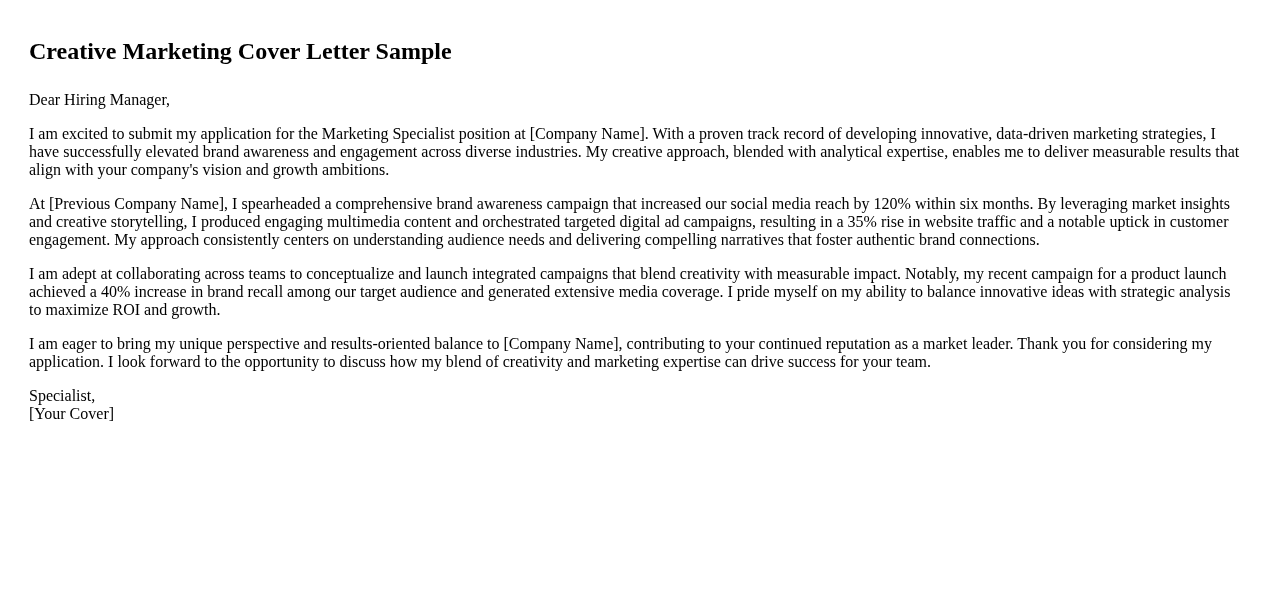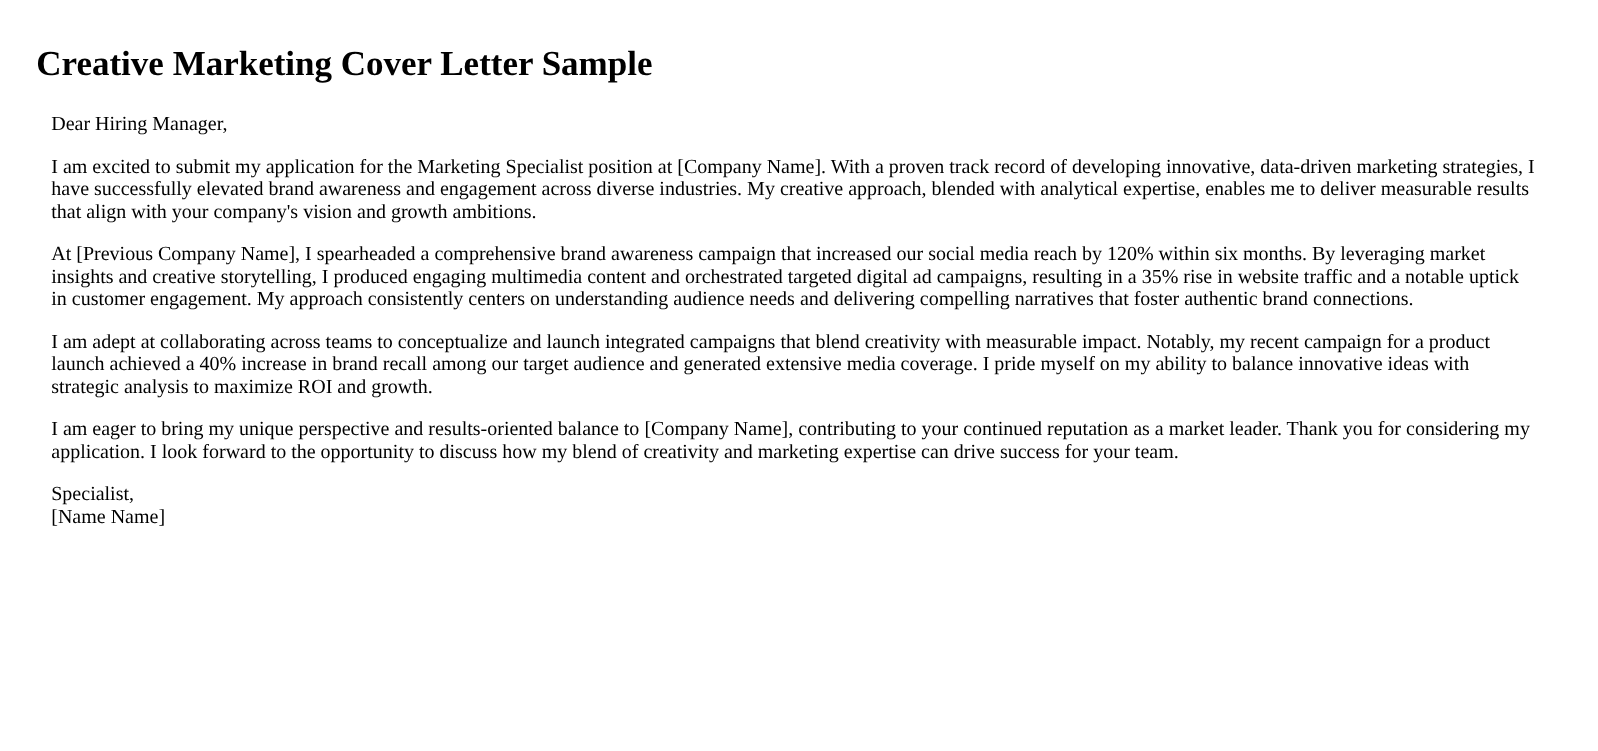--- a/index.html
+++ b/index.html
@@ -15,27 +15,27 @@
   }
   .page {
     width: 1278px;
     height: 601px;
     box-sizing: border-box;
     padding: 12px 35px 0 29px;
     background: #ffffff;
     overflow: hidden;
   }
   h1.doc-title {
-    font-size: 28px;
+    font-size: 24px;
     line-height: 37px;
     font-weight: bold;
     margin: 21px 0;
   }
   p.doc-paragraph {
-    margin: 16px 12px;
+    margin: 16px 0;
   }
   b { font-weight: normal; }
 </style>
 </head>
 <body>
 
 <div class="page">
 
   <h1 class="doc-title">Creative Marketing Cover Letter Sample</h1>
 
@@ -54,16 +54,16 @@
   <p class="doc-paragraph">
     <span>I am adept at collaborating across teams to conceptualize and launch integrated campaigns that blend creativity with measurable impact. Notably, my recent campaign for a product launch achieved a </span><b>40% increase in brand recall</b><span> among our target audience and generated extensive media coverage. I pride myself on my ability to balance innovative ideas with strategic analysis to maximize ROI and growth.</span>
   </p>
 
   <p class="doc-paragraph">
     <span>I am eager to bring my unique perspective and results-oriented balance to </span><b>[Company Name]</b><span>, contributing to your continued reputation as a market leader. Thank you for considering my application. I look forward to the opportunity to discuss how my blend of creativity and marketing expertise can drive success for your team.</span>
   </p>
 
   <p class="doc-paragraph">
     <span>Specialist,</span><br>
-    <span>[Name Name]</span>
+    <span>[Your Cover]</span>
   </p>
 
 </div>
 
 </body></html>

